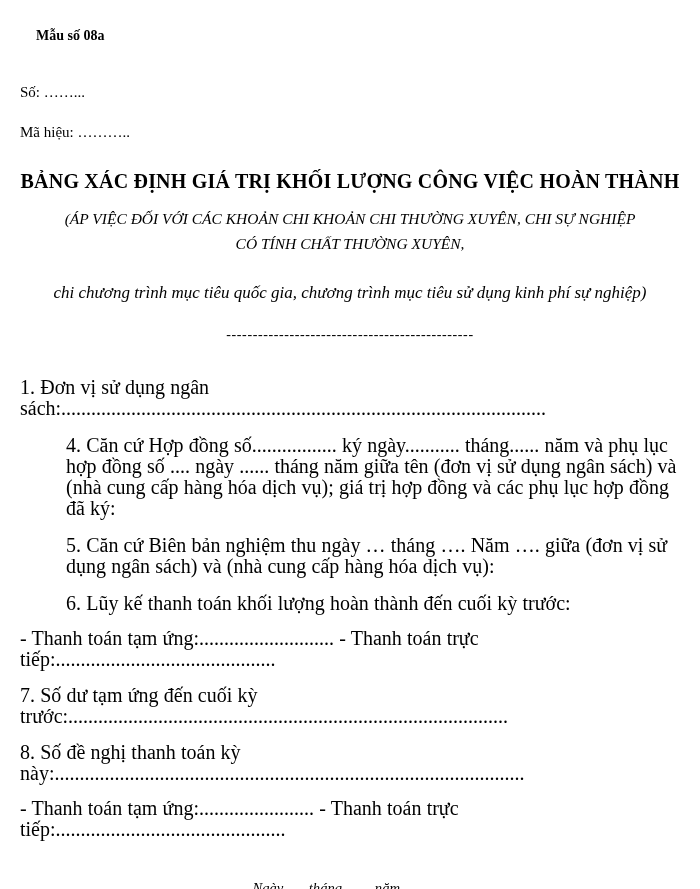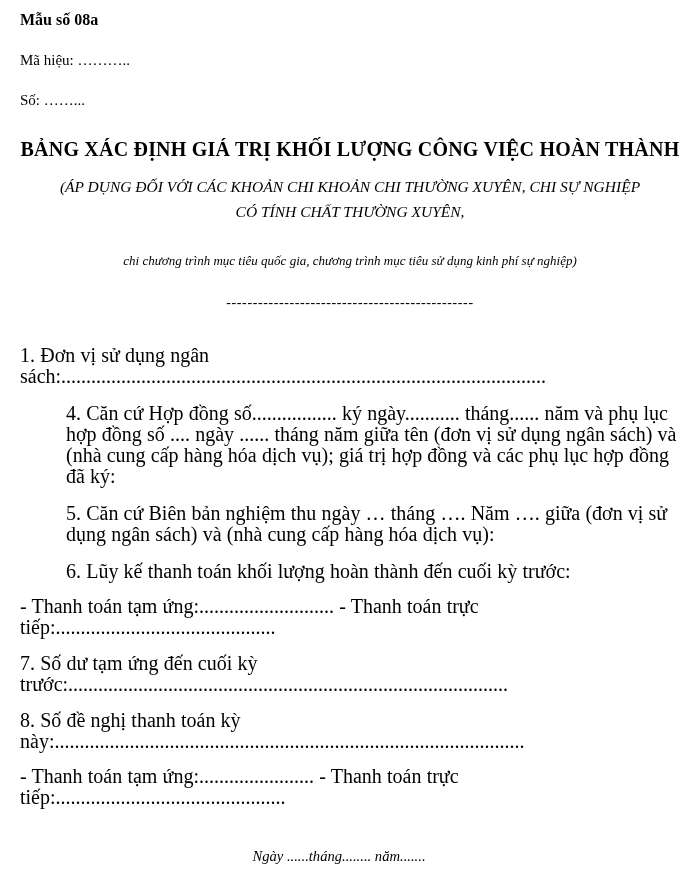--- a/index.html
+++ b/index.html
@@ -19,23 +19,23 @@
     position: relative;
     width: 700px;
     height: 889px;
     box-sizing: border-box;
     padding: 0 20px;
     overflow: hidden;
   }
 
   
   .form-code {
-    font-size: 16px;
+    font-size: 14px;
     font-weight: bold;
-    margin: 0;
+    margin: 16px;
     padding-top: 10px;
     line-height: 20px;
   }
   .code-line {
     font-size: 15px;
     margin: 0;
     padding-top: 20px;
     line-height: 20px;
     white-space: pre;
   }
@@ -52,21 +52,21 @@
   }
   .subtitle {
     font-size: 15.5px;
     font-style: italic;
     text-align: center;
     line-height: 25px;
     margin: 0;
     padding-top: 14px;
   }
   .subtitle-line3 {
-    font-size: 13px;
+    font-size: 17px;
     font-style: italic;
     text-align: center;
     line-height: 22px;
     margin: 0;
     padding-top: 26px;
   }
 
   .separator {
     text-align: center;
     font-size: 14px;
@@ -144,27 +144,27 @@
     padding-top: 24px;
   }
 </style>
 </head>
 <body>
 
 <div class="page">
 
   <div>
     <p class="form-code">Mẫu số 08a</p>
+    <p class="code-line">Số: ……...</p>
     <p class="code-line">Mã hiệu: ………..</p>
-    <p class="code-line">Số: ……...</p>
   </div>
 
   <div>
     <h1 class="main-title">BẢNG XÁC ĐỊNH GIÁ TRỊ KHỐI LƯỢNG CÔNG VIỆC HOÀN THÀNH</h1>
-    <p class="subtitle">(ÁP DỤNG ĐỐI VỚI CÁC KHOẢN CHI KHOẢN CHI THƯỜNG XUYÊN, CHI SỰ NGHIỆP</p>
+    <p class="subtitle">(ÁP VIỆC ĐỐI VỚI CÁC KHOẢN CHI KHOẢN CHI THƯỜNG XUYÊN, CHI SỰ NGHIỆP</p>
     <p class="subtitle" style="padding-top:0;">CÓ TÍNH CHẤT THƯỜNG XUYÊN,</p>
     <p class="subtitle-line3">chi chương trình mục tiêu quốc gia, chương trình mục tiêu sử dụng kinh phí sự nghiệp)</p>
     <p class="separator">-----------------------------------------------</p>
   </div>
 
   <div class="body-block">
     <p class="item">1. Đơn vị sử dụng ngân sách:.................................................................................................</p>
     <p class="item para">4. Căn cứ Hợp đồng số................. ký ngày........... tháng...... năm và phụ lục hợp đồng số .... ngày ...... tháng năm giữa tên (đơn vị sử dụng ngân sách) và (nhà cung cấp hàng hóa dịch vụ); giá trị hợp đồng và các phụ lục hợp đồng đã ký:</p>
     <p class="item para">5. Căn cứ Biên bản nghiệm thu ngày … tháng …. Năm …. giữa (đơn vị sử dụng ngân sách) và (nhà cung cấp hàng hóa dịch vụ):</p>
     <p class="item para">6. Lũy kế thanh toán khối lượng hoàn thành đến cuối kỳ trước:</p>

